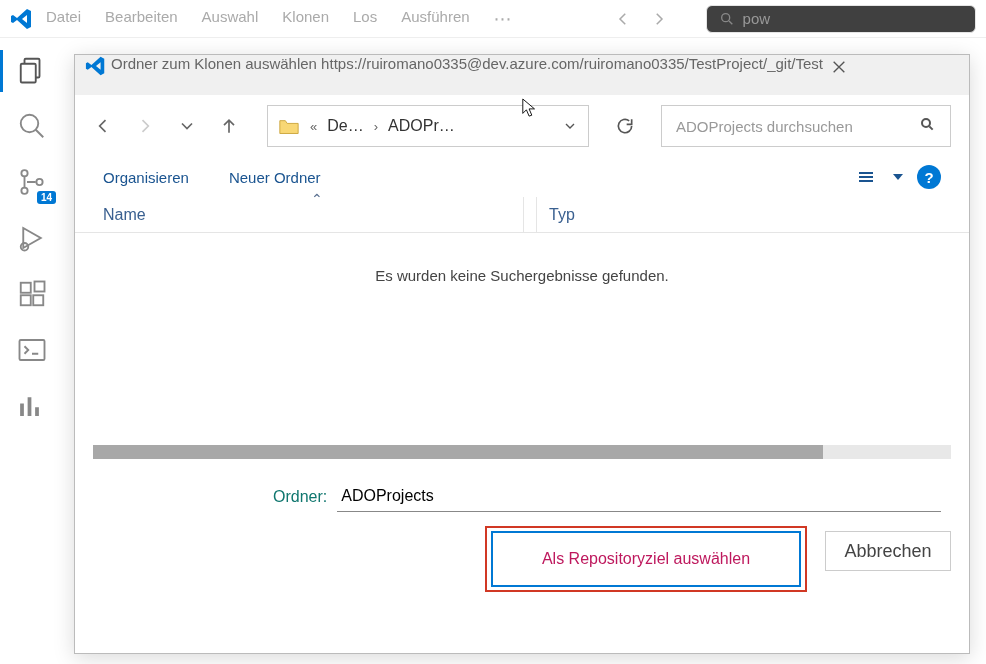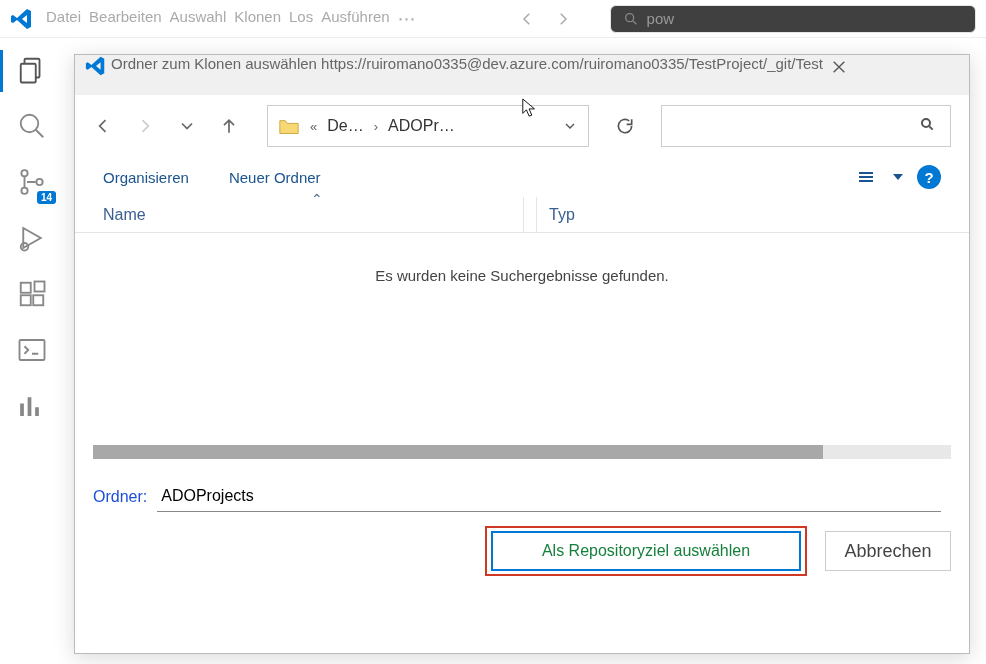--- a/index.html
+++ b/index.html
@@ -18,21 +18,21 @@
       align-items: center;
       padding: 0 10px;
       gap: 8px;
       color: #aaa;
       border-bottom: 1px solid #eee;
     }
     .vs-logo {
       width: 24px; height: 24px;
       color: #0078d4;
     }
-    .menu-items { display: flex; gap: 0; font-size: 15px; }
+    .menu-items { display: flex; gap: 16px; font-size: 15px; }
     .menu-items span { padding: 2px 4px; }
     .dots { font-size: 18px; }
     .nav-arrows { margin-left: 90px; display: flex; gap: 18px; }
     .nav-arrows svg { width: 18px; height: 18px; stroke: #aaa; }
     .top-search {
       margin-left: 30px;
       flex: 1;
       height: 28px;
       background: #404040;
       border: 1px solid #e5e5e5;
@@ -221,21 +221,21 @@
       width: 730px;
       background: #a8a8a8;
     }
 
     .folder-row {
       display:flex;
       align-items:center;
       padding: 8px 18px 0 18px;
       gap: 10px;
     }
-    .folder-label { color:#1d4ed8; font-size: 16px; }
+    .folder-label { color:#0f766e; font-size: 16px; margin-left: 180px;}
     .folder-input {
       flex: 1;
       border: none;
       border-bottom: 1px solid #888;
       font-size: 16px;
       padding: 6px 4px;
       outline: none;
       margin-right: 10px;
     }
 
@@ -247,24 +247,24 @@
       display:flex;
       gap: 18px;
       align-items:flex-start;
     }
     .primary-frame {
       border: 2px solid #d13824;
       padding: 3px 4px;
       display:inline-block;
     }
     .primary-btn {
-      width: 310px; height: 40px;
+      width: 310px; height: 56px;
       border: 2px solid #0078d4;
       background: #fff;
-      color: #15803d;
+      color: #be185d;
       font-size: 16px;
       display:flex; align-items:center; justify-content:center;
       cursor:pointer;
     }
     .cancel-btn {
       width: 130px; height: 40px;
       border: 1px solid #ccc;
       background:#fff; color:#444;
       font-size: 18px;
       display:flex; align-items:center; justify-content:center;
@@ -405,20 +405,21 @@
       <svg class="crumb-drop" viewBox="0 0 24 24" width="16" height="16">
           <path d="M6 9l6 6 6-6" fill="none" stroke="currentColor" stroke-width="2"></path>
         </svg>
     </div>
     <div class="refresh-btn">
       <svg viewBox="0 0 24 24" width="20" height="20">
           <path d="M20 12a8 8 0 1 1-3-6.2M20 4v6h-6" fill="none" stroke="currentColor" stroke-width="2"></path>
         </svg>
     </div>
     <div class="search-folder">
+      <span>ADOProjects durchsuchen</span>
       <span class="mag">
         <svg viewBox="0 0 24 24" width="16" height="16">
             <circle cx="9" cy="9" r="6" fill="none" stroke="currentColor" stroke-width="3"></circle>
             <path d="M14 14l5 5" stroke="currentColor" stroke-width="3"></path>
           </svg>
       </span>
     </div>
   </div>
 
   <div class="dlg-commands">

